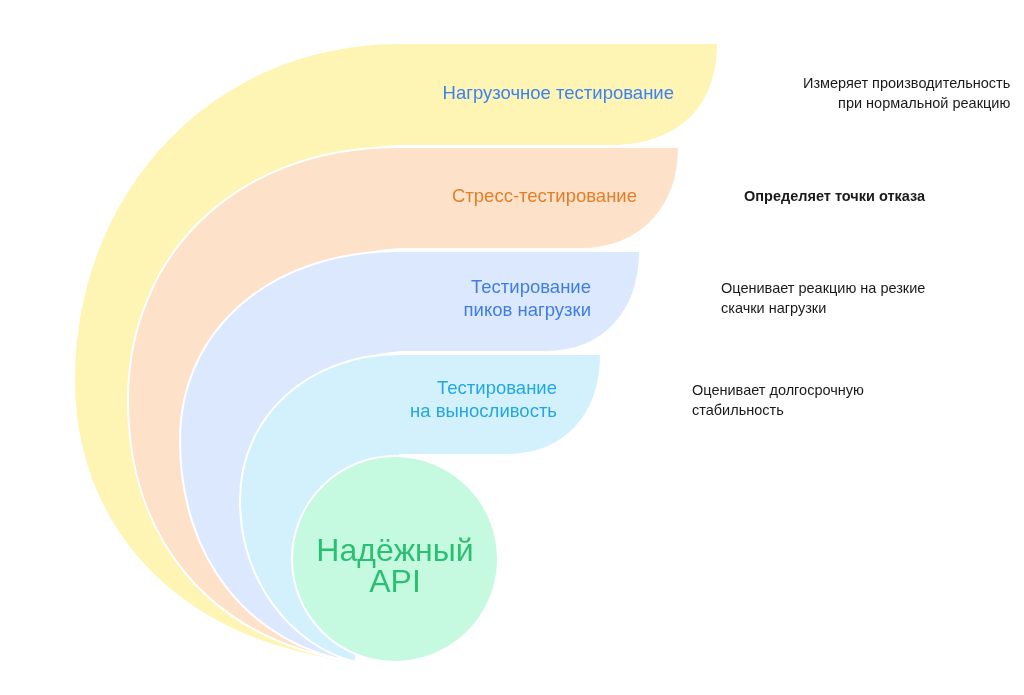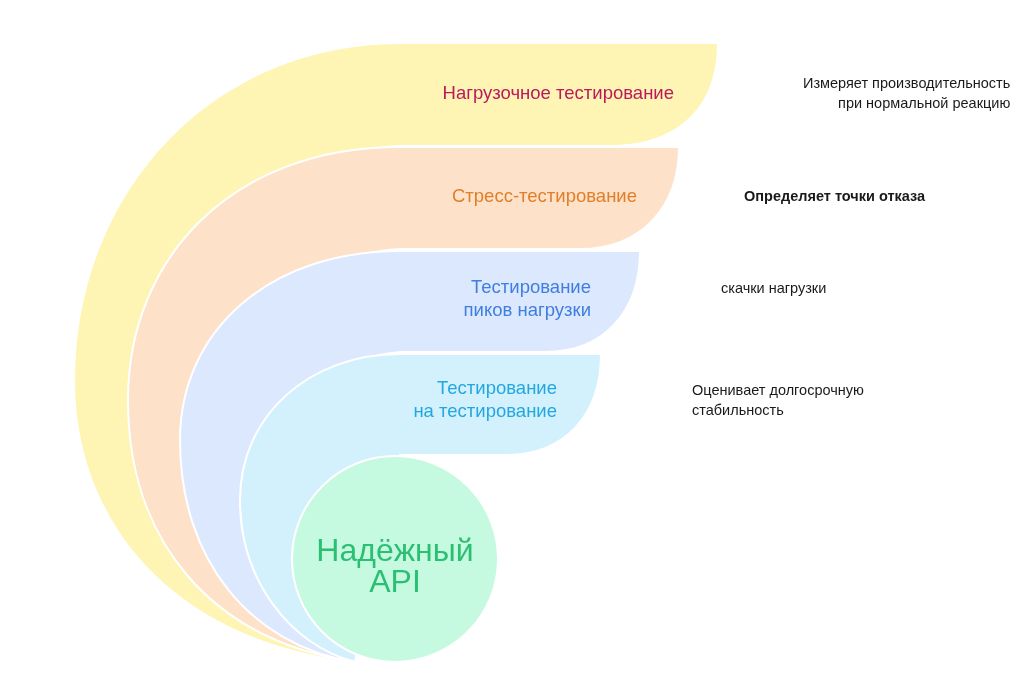--- a/index.html
+++ b/index.html
@@ -19,52 +19,53 @@
 
   <path d="M 355 662 C 210 640 128 540 128 400 C 128 260 230 147 400 147 L 679 147 C 679 208 640 249 580 249 L 400 249 C 290 255 240 340 260 440 Z" fill="#fde1c9" stroke="#ffffff" stroke-width="2"></path>
 
   <path d="M 355 662 C 250 645 180 560 180 440 C 180 330 270 251 400 251 L 640 251 C 640 310 605 352 545 352 L 400 352 C 310 360 270 420 285 500 Z" fill="#dce8fd" stroke="#ffffff" stroke-width="2"></path>
 
   <path d="M 355 662 C 290 645 240 580 240 500 C 240 415 310 354 400 354 L 601 354 C 601 415 565 455 505 455 L 400 455 Z" fill="#d3f1fd" stroke="#ffffff" stroke-width="2"></path>
 
   <circle cx="395" cy="559" r="103" fill="#c6fae0" stroke="#ffffff" stroke-width="2"></circle>
 </svg>
 
-<div class="layer-label" style="right:350px; top:81px; color:#be185d;">
+<div class="layer-label" style="right:350px; top:81px; color:#3b82f6;">
   <span>Нагрузочное тестирование</span>
 </div>
 
 <div class="layer-label" style="right:387px; top:184px; color:#e07f2a;">
   <span>Стресс-тестирование</span>
 </div>
 
 <div class="layer-label" style="right:433px; top:275px; color:#3f7ee0;">
   <div>Тестирование</div>
   <div>пиков нагрузки</div>
 </div>
 
 <div class="layer-label" style="right:467px; top:376px; color:#23a7df;">
   <div>Тестирование</div>
-  <div>на тестирование</div>
+  <div>на выносливость</div>
 </div>
 
 <div class="center-label" style="left:295px; width:200px; top:535px; color:#2bbf73;">
   <div>Надёжный</div>
   <div>API</div>
 </div>
 
 <div class="desc" style="left:803px; top:73px;text-align:right;">
   <div>Измеряет производительность</div>
   <div>при нормальной реакцию</div>
 </div>
 
 <div class="desc" style="left:744px; top:186px;font-weight:bold;">
   <div>Определяет точки отказа</div>
 </div>
 
 <div class="desc" style="left:721px; top:278px;">
+  <div>Оценивает реакцию на резкие</div>
   <div>скачки нагрузки</div>
 </div>
 
 <div class="desc" style="left:692px; top:380px;">
   <div>Оценивает долгосрочную</div>
   <div>стабильность</div>
 </div>
 
 </body></html>

